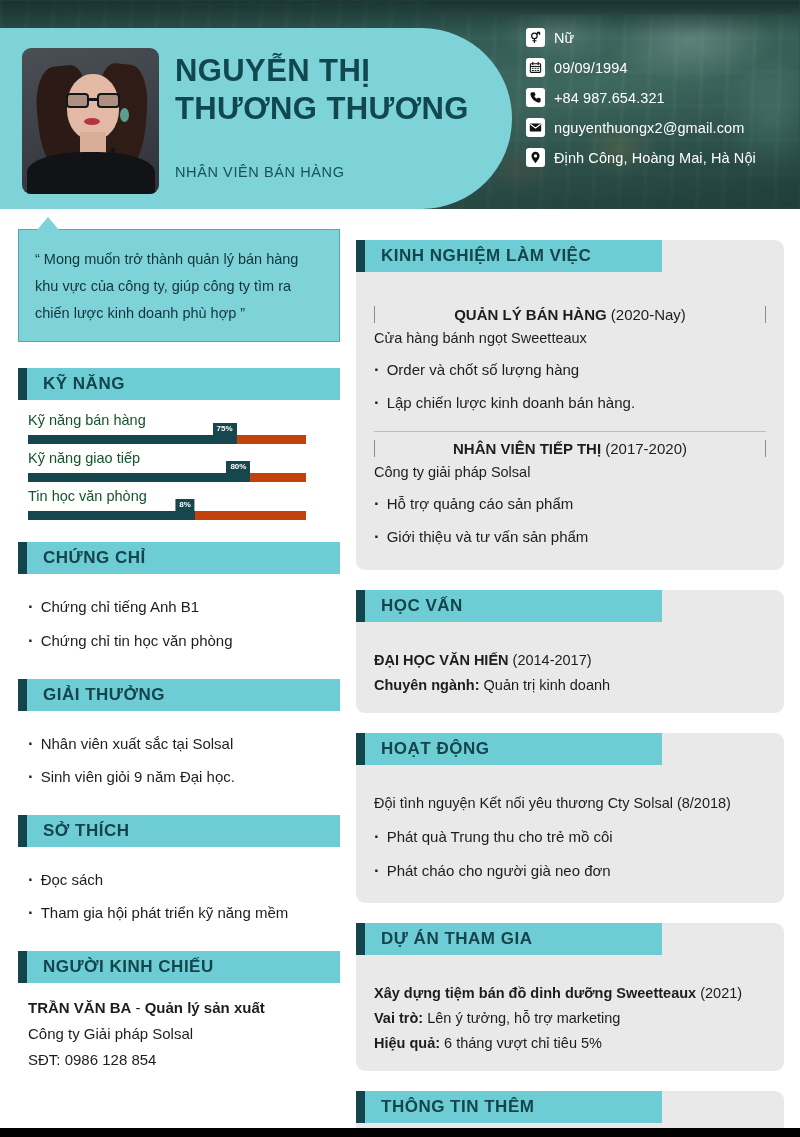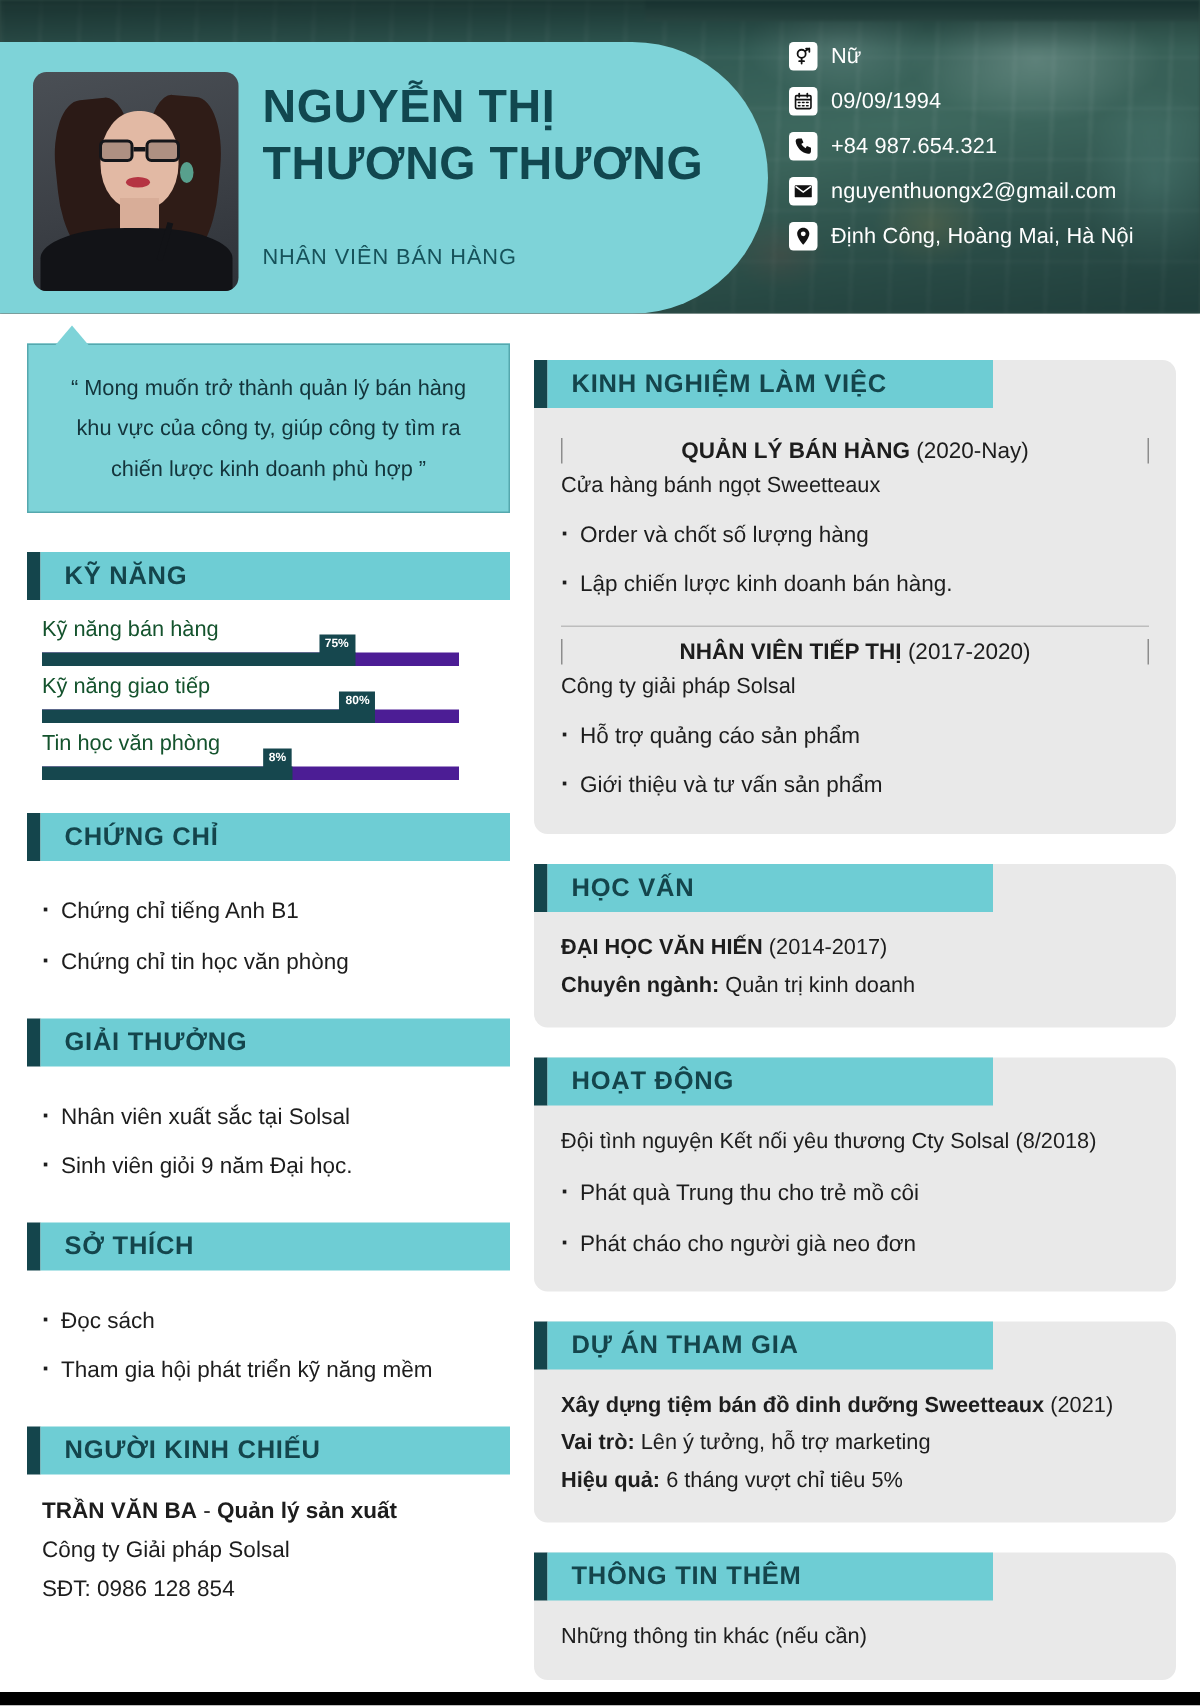--- a/index.html
+++ b/index.html
@@ -70,48 +70,48 @@
   .contact-text{font-size:14.5px;color:#ffffff;letter-spacing:.1px;white-space:nowrap;}
 
   
   .left-col{position:absolute;left:18px;top:229px;width:322px;}
   .right-col{position:absolute;left:356px;top:240px;width:428px;}
 
   
   .quote{position:relative;background:#7ed3d8;border:1px solid #55a8ae;padding:16px 16px 15px 16px;margin-bottom:26px;}
   .quote-tip{position:absolute;left:18px;top:-13px;width:0;height:0;border-left:11px solid transparent;border-right:11px solid transparent;border-bottom:13px solid #7ed3d8;}
   .quote-tip:before{content:"";position:absolute;left:-12px;top:0px;width:0;height:0;border-left:12px solid transparent;border-right:12px solid transparent;border-bottom:14px solid #55a8ae;z-index:-1;}
-  .quote p{font-size:14.5px;line-height:1.85;color:#13343b;text-align:center;}
+  .quote p{font-size:14.5px;line-height:1.85;color:#13343b;}
 
   
   .sec-head{display:flex;align-items:stretch;height:32px;margin-bottom:12px;}
   .sec-head .bar{width:9px;background:#14454c;flex:0 0 9px;}
   .sec-head .fill{flex:1;background:#6ecdd4;display:flex;align-items:center;padding-left:16px;}
   .sec-head .fill span{font-size:17px;font-weight:bold;letter-spacing:.5px;color:#14454c;}
 
   .sec{margin-bottom:22px;}
   .bullets{padding:4px 0 0 10px;}
   .bullets li{list-style:none;font-size:15px;line-height:1.95;color:#1d1d1d;}
   .bullets li:before{content:"\00B7";font-weight:bold;margin-right:7px;font-size:17px;}
 
   
   .skill{margin-bottom:6px;padding-left:10px;}
   .skill-name{font-size:14.5px;color:#14532d;margin-bottom:7px;}
-  .track{position:relative;height:9px;background:#4c1d95;width:278px;}
+  .track{position:relative;height:9px;background:#c2410c;width:278px;}
   .fillbar{position:absolute;left:0;top:0;height:9px;background:#16474e;}
   .pct{position:absolute;top:-12px;transform:translateX(-100%);background:#16474e;color:#fff;font-size:8px;font-weight:bold;padding:2px 4px 3px 4px;line-height:1;}
 
   
   .ref-line{padding-left:10px;font-size:15px;line-height:1.72;color:#1d1d1d;}
   .ref-name{font-weight:bold;}
   .ref-role{font-weight:bold;}
 
   
   .card{position:relative;background:#e9e9e9;border-radius:9px;padding:0 0 16px 0;margin-bottom:20px;}
-  .card .sec-head{margin-bottom:10px;}
+  .card .sec-head{margin-bottom:24px;}
   .card-body{padding:2px 18px 0 18px;}
   .job-title-row{display:flex;align-items:center;justify-content:space-between;gap:10px;margin:8px 0 7px 0;}
   .job-title-row .pipe{width:1px;height:17px;background:#8d8d8d;}
   .job-title-row .jt{font-size:15px;color:#1d1d1d;}
   .job-title-row .jt b{font-weight:bold;}
   .org{font-size:14.5px;color:#1d1d1d;margin-bottom:3px;}
   .divider{height:1px;background:#bdbdbd;margin:12px 0 2px 0;}
   .line{font-size:14.5px;line-height:1.72;color:#1d1d1d;}
   .line b{font-weight:bold;}
 

